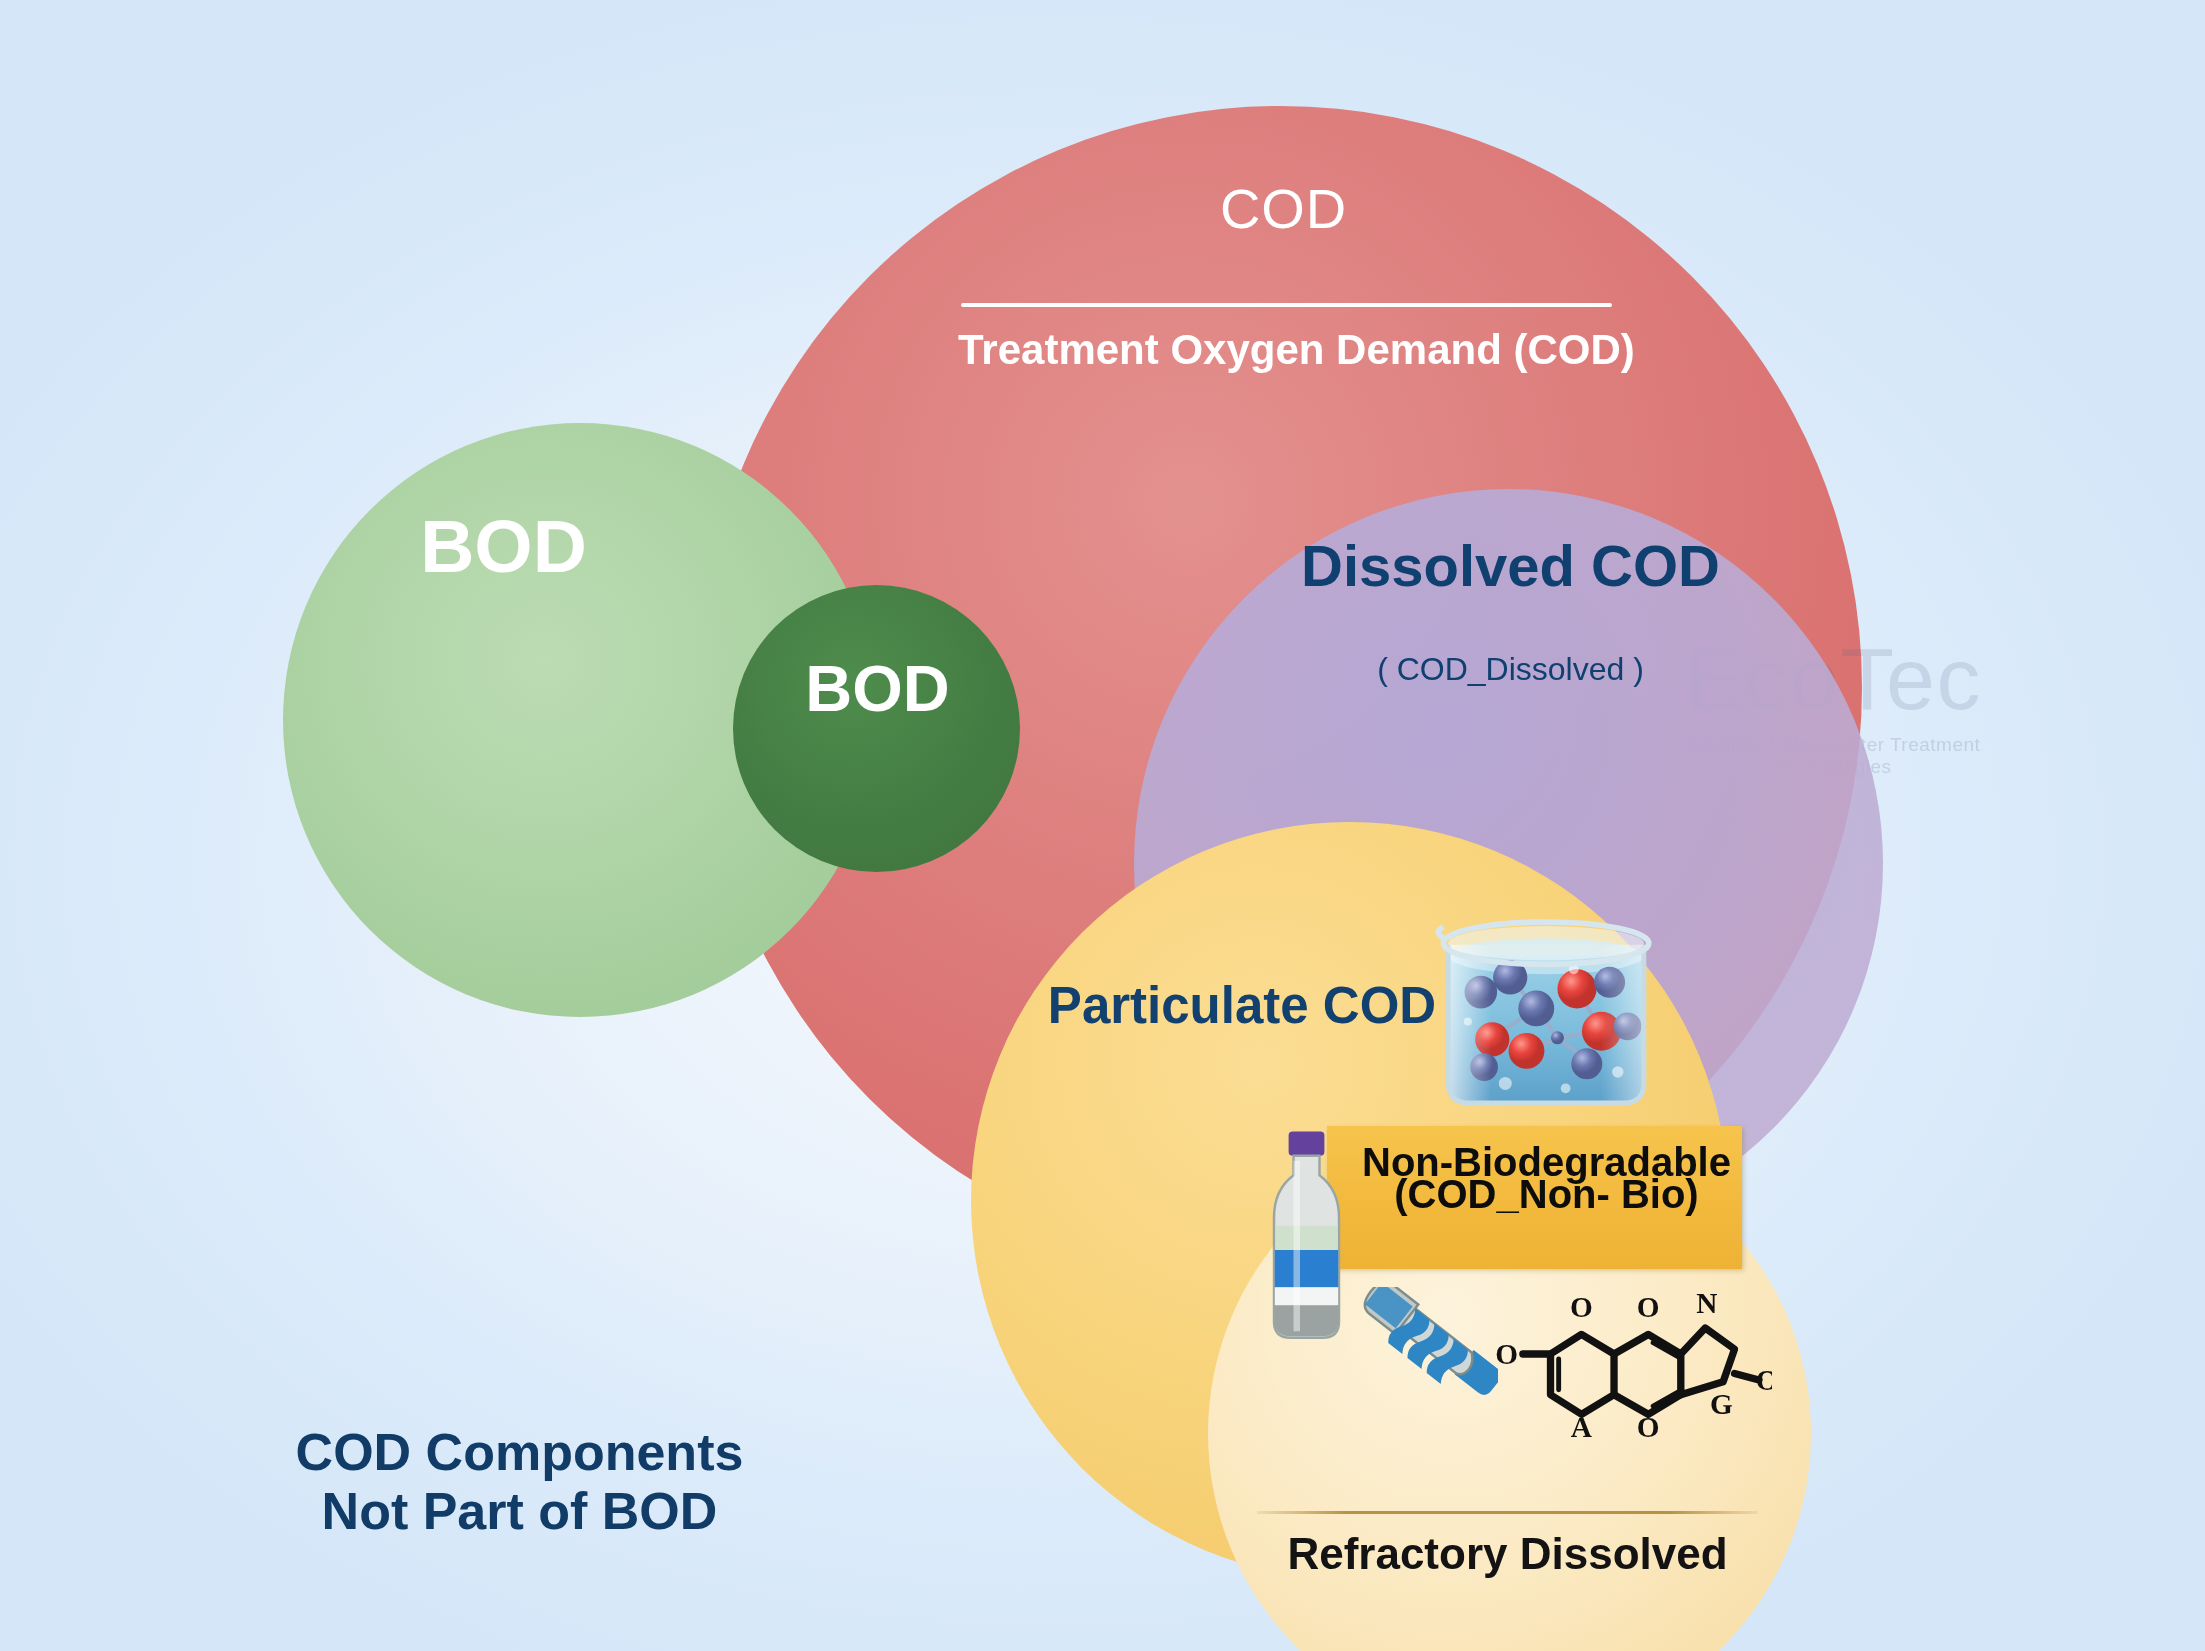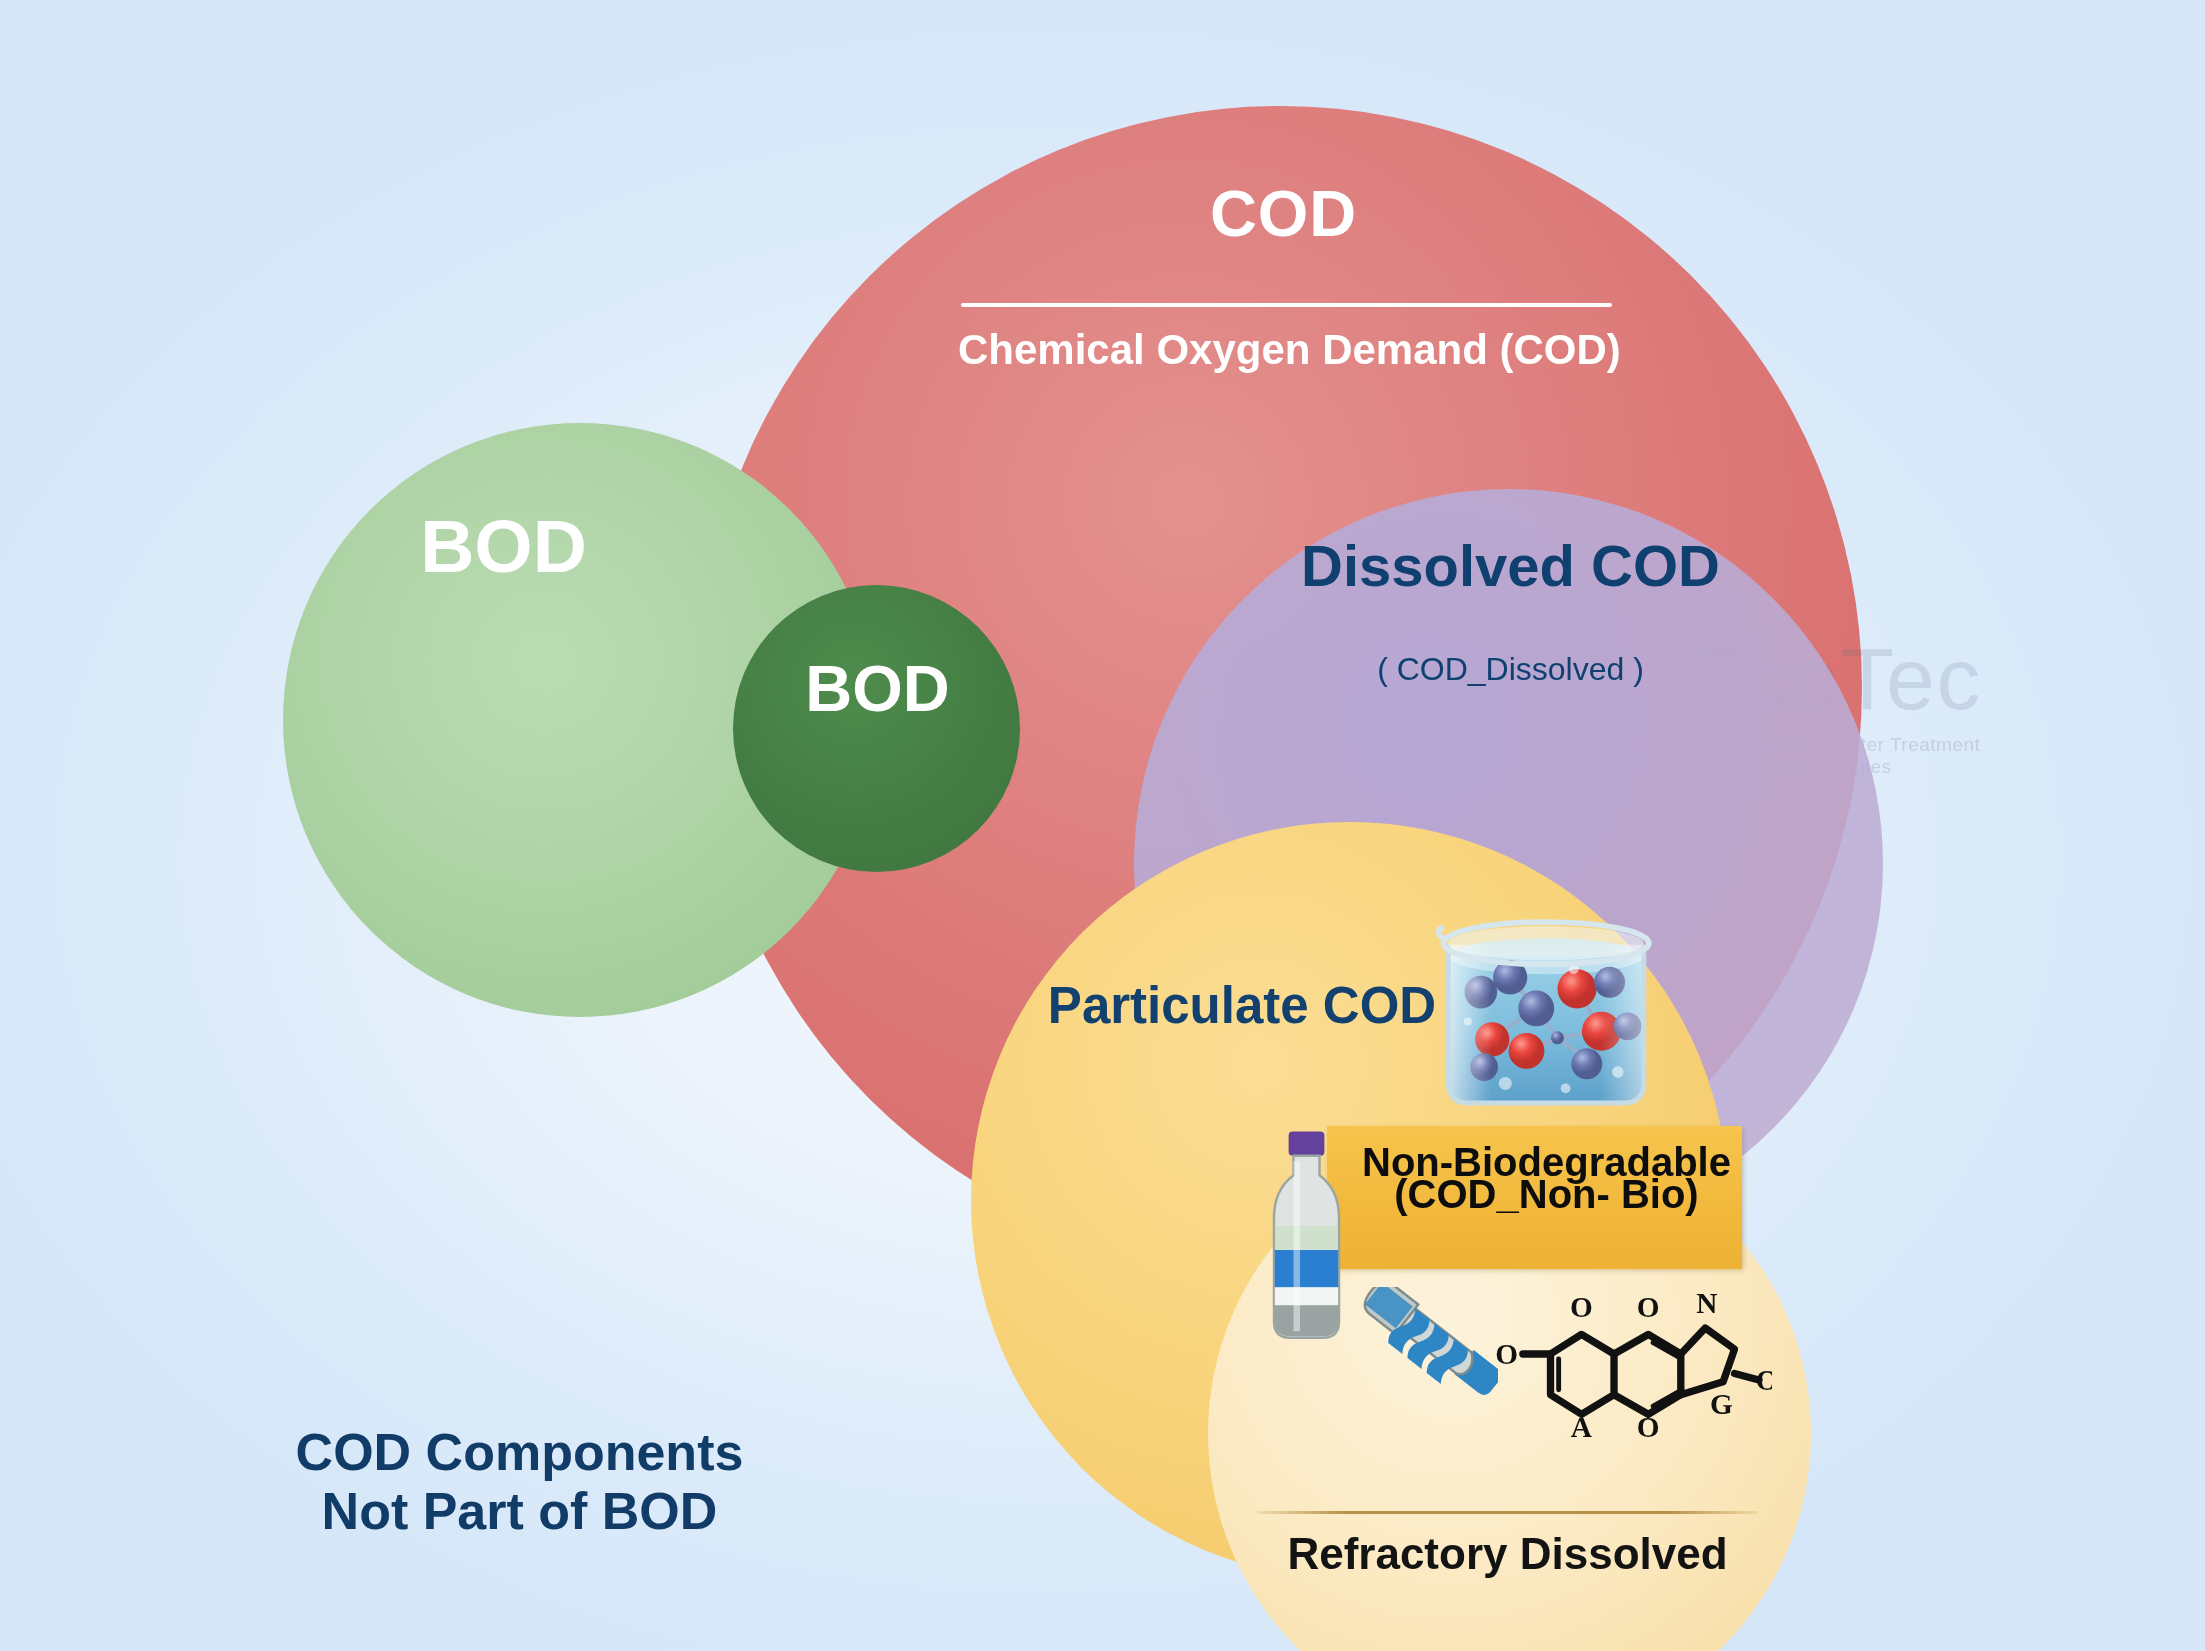--- a/index.html
+++ b/index.html
@@ -56,21 +56,21 @@
   #refractory-circle {
     left: 1208px; top: 1132px; width: 603px; height: 603px;
     background: radial-gradient(circle at 40% 30%, #fdf3dc 0%, #fbeac4 45%, #f8dfa9 82%, #f6daa0 100%);
   }
 
   
   .txt { position: absolute; text-align: center; white-space: nowrap; }
 
   #cod-title {
     left: 958px; top: 176px; width: 651px;
-    font-size: 65px; font-weight: bold; color: #ffffff;
+    font-size: 56px; font-weight: normal; color: #ffffff;
     letter-spacing: 0.8px;
     font-family: "Liberation Sans Narrow", "Liberation Sans", sans-serif;
   }
   #cod-rule {
     position: absolute; left: 961px; top: 303px; width: 651px; height: 4.1px;
     background: #ffffff; border-radius: 2.4px;
   }
   #cod-sub {
     left: 958px; top: 326px; width: 660px;
     font-size: 42px; font-weight: bold; color: #ffffff;
@@ -162,21 +162,21 @@
 </style>
 </head>
 <body>
 
 <div id="stage">
 
   <div class="circ" id="cod-circle"></div>
 
   <div class="txt" id="cod-title">COD</div>
   <div id="cod-rule"></div>
-  <div class="txt" id="cod-sub">Chemical Oxygen Demand (COD)</div>
+  <div class="txt" id="cod-sub">Treatment Oxygen Demand (COD)</div>
 
   <div class="circ" id="bod-large"></div>
   <div class="txt" id="bod-large-label">BOD</div>
 
   <div class="circ" id="bod-small"></div>
   <div class="txt" id="bod-small-label">BOD</div>
 
   <div id="watermark">
     <div id="wm-main">EcoTec</div>
     <div id="wm-sub">Advanced Wastewater Treatment Technologies</div>

